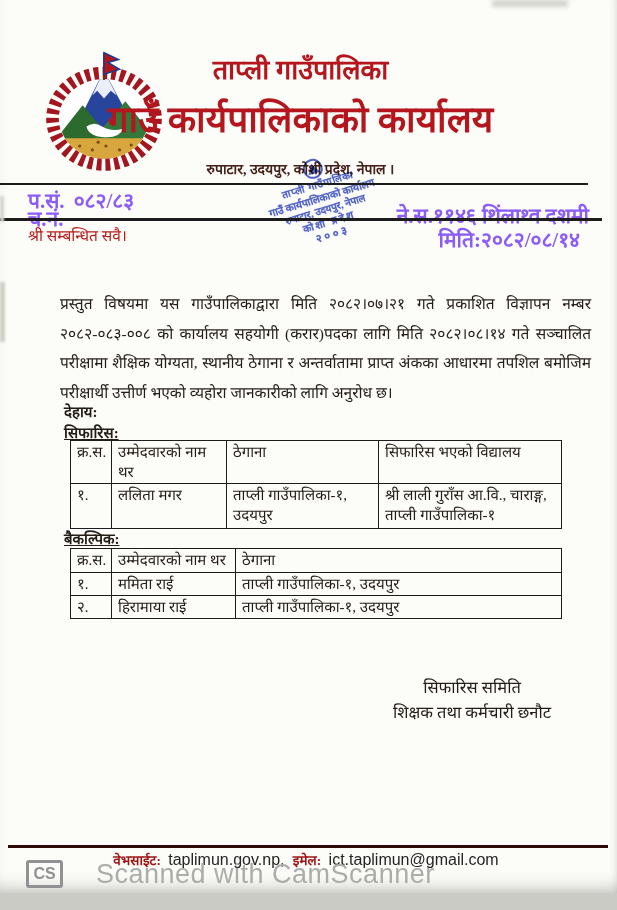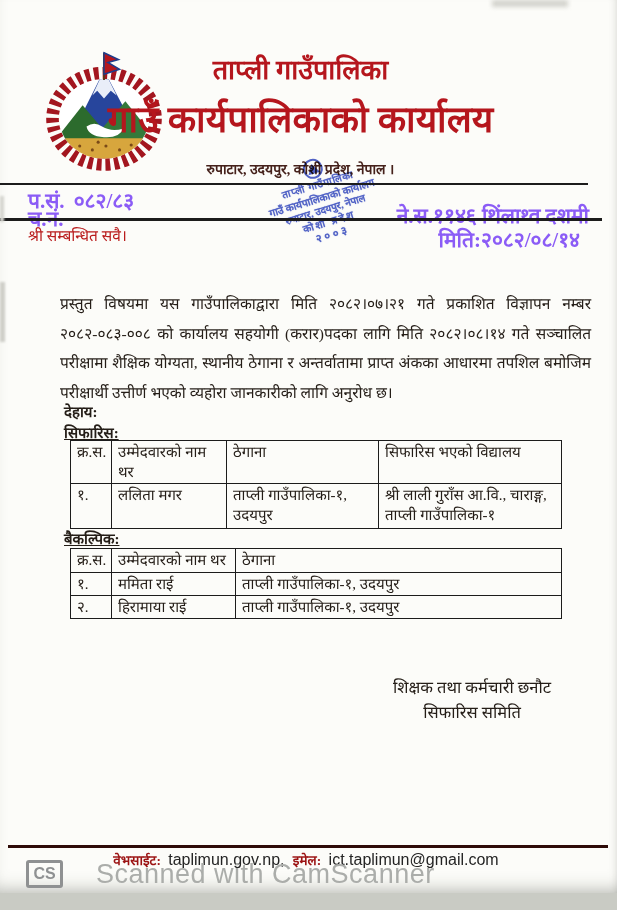--- a/index.html
+++ b/index.html
@@ -219,22 +219,22 @@
         </tr>
         <tr>
           <td class="num">२.</td>
           <td>हिरामाया राई</td>
           <td>ताप्ली गाउँपालिका-१, उदयपुर</td>
         </tr>
       </tbody>
     </table>
 
     <div class="signature">
+      <div>सिफारिस समिति</div>
       <div>शिक्षक तथा कर्मचारी छनौट</div>
-      <div>सिफारिस समिति</div>
     </div>
 
     <div class="footer-rule"></div>
     <div class="footer-line">
       <span class="red">वेभसाईट:</span>
       <span class="v">taplimun.gov.np,</span>
       <span class="red">इमेल:</span>
       <span class="v">ict.taplimun@gmail.com</span>
     </div>
 

